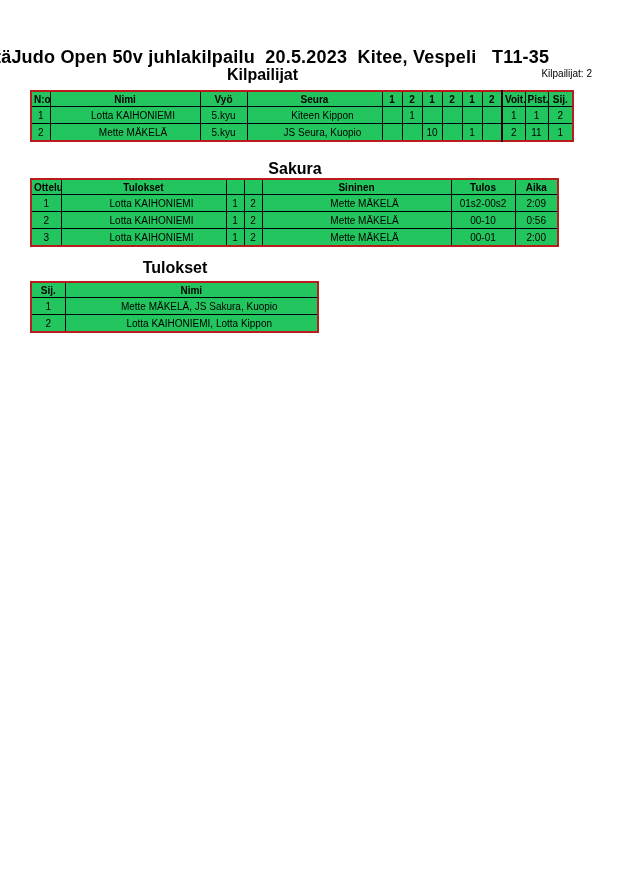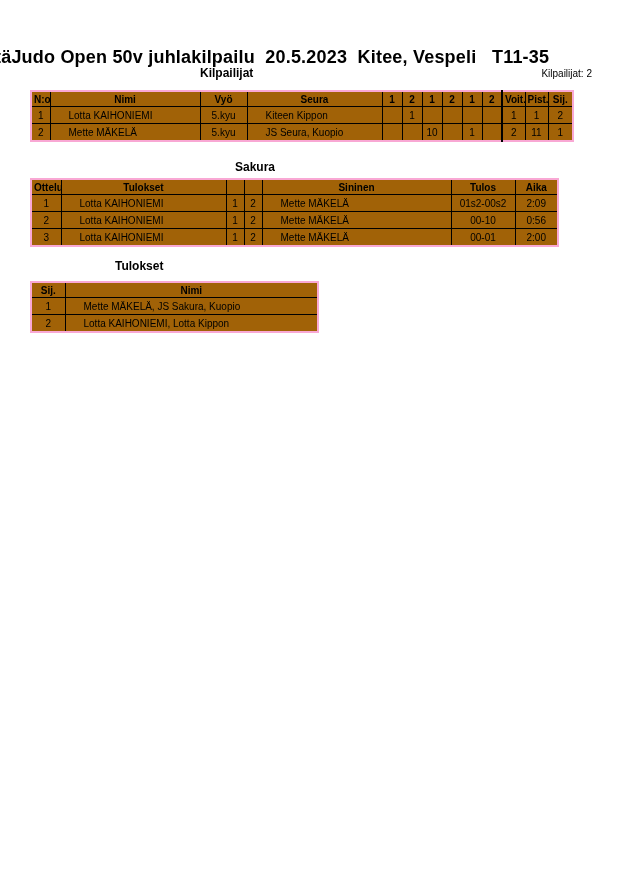--- a/index.html
+++ b/index.html
@@ -16,51 +16,51 @@
     position: absolute;
     top: 47px;
     left: -5px;
     font-size: 18px;
     font-weight: bold;
     white-space: pre;
     letter-spacing: 0.2px;
   }
   .sec-heading {
     position: absolute;
-    font-size: 12px;
+    font-size: 16px;
     font-weight: bold;
-    text-align: left;
+    text-align: center;
   }
   #competitors-heading { top: 66px; left: 200px; width: 125px; }
   #matches-heading     { top: 160px; left: 235px; width: 120px; }
   #results-heading     { top: 259px; left: 115px; width: 120px; }
   #competitors-count {
     position: absolute;
     top: 68px; left: 440px; width: 152px;
     text-align: right;
     font-size: 10px;
   }
   table {
     position: absolute;
     border-collapse: collapse;
     table-layout: fixed;
-    border: 2px solid #f9a8d4;
-    background: #a16207;
+    border: 2px solid #b91c1c;
+    background: #22c55e;
   }
   th, td {
     border: 1px solid #000;
     font-size: 10px;
     padding: 0 2px;
     white-space: nowrap;
     overflow: hidden;
     vertical-align: middle;
   }
   th { font-weight: bold; text-align: center; height: 14px; }
   td { height: 16px; text-align: center; }
-  td.al { text-align: left; padding-left: 18px; }
+  td.al { text-align: center; padding-left: 18px; }
   .sep { border-left: 2px solid #000; }
   #competitors-table { top: 90px;  left: 30px; width: 542px; }
   #matches-table     { top: 178px; left: 30px; width: 527px; }
   #results-table     { top: 281px; left: 30px; width: 287px; }
 </style>
 </head>
 <body>
 
 <div class="title">täJudo Open 50v juhlakilpailu  20.5.2023  Kitee, Vespeli   T11-35</div>
 

